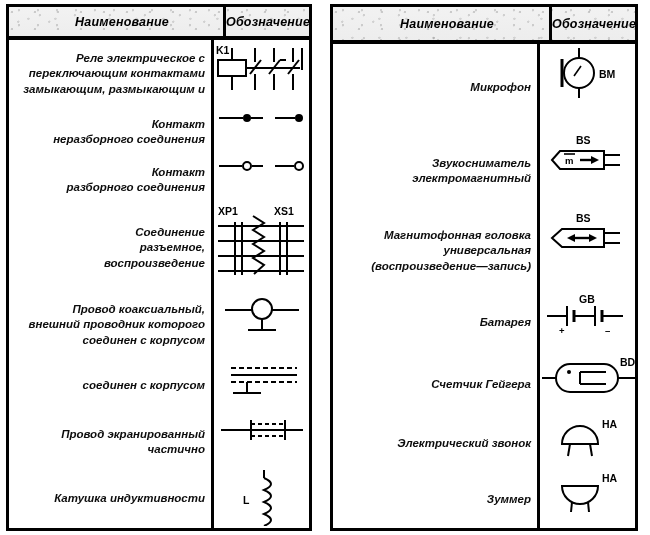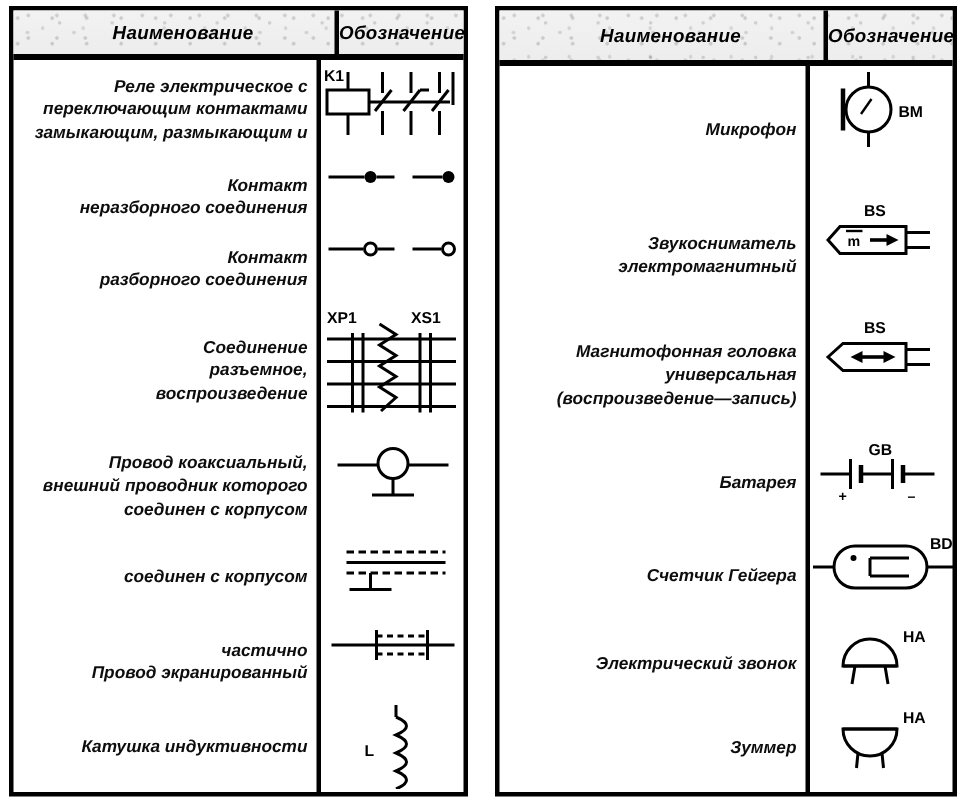--- a/index.html
+++ b/index.html
@@ -219,22 +219,22 @@
             <line x1="14" y1="17" x2="80" y2="17" stroke="#000" stroke-width="2"></line>
             <line x1="14" y1="24" x2="80" y2="24" stroke="#000" stroke-width="2" stroke-dasharray="5 3"></line>
             <line x1="30" y1="24" x2="30" y2="35" stroke="#000" stroke-width="2"></line>
             <line x1="16" y1="35" x2="44" y2="35" stroke="#000" stroke-width="2"></line>
           </svg>
         </div>
       </div>
 
       <div class="row" style="height:56px">
         <div class="cell-name">
+          <span>Провод экранированный</span>
           <span>частично</span>
-          <span>Провод экранированный</span>
         </div>
         <div class="cell-sym">
           <svg width="90" height="32" viewBox="0 0 90 32">
             <line x1="4" y1="16" x2="86" y2="16" stroke="#000" stroke-width="2"></line>
             <line x1="34" y1="10" x2="68" y2="10" stroke="#000" stroke-width="2" stroke-dasharray="4 3"></line>
             <line x1="34" y1="22" x2="68" y2="22" stroke="#000" stroke-width="2" stroke-dasharray="4 3"></line>
             <line x1="34" y1="6" x2="34" y2="26" stroke="#000" stroke-width="2"></line>
             <line x1="68" y1="6" x2="68" y2="26" stroke="#000" stroke-width="2"></line>
           </svg>
         </div>

